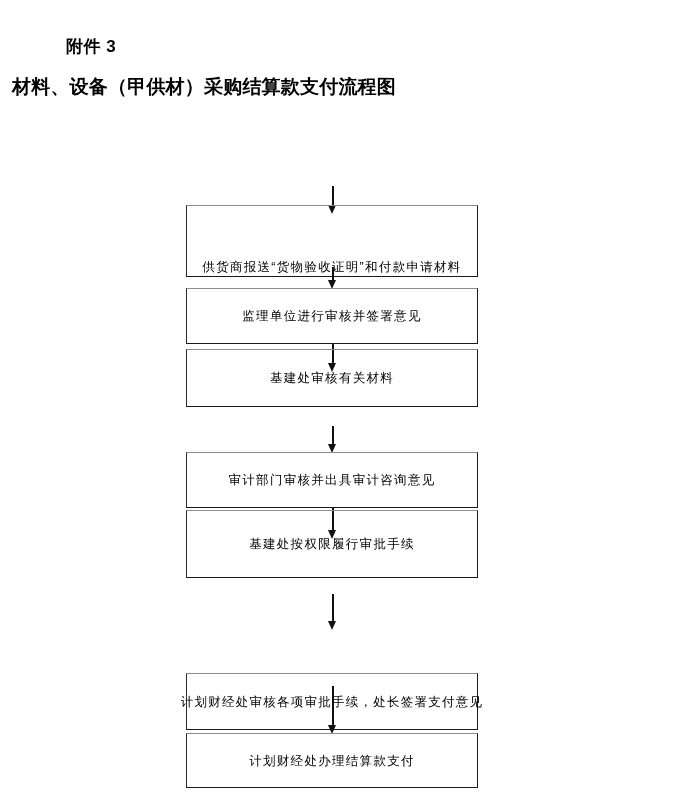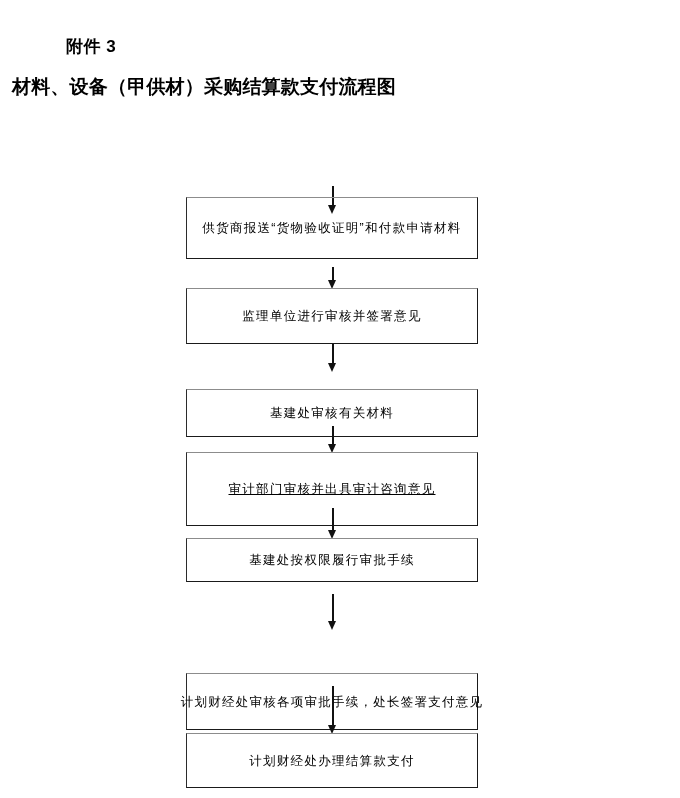--- a/index.html
+++ b/index.html
@@ -94,25 +94,25 @@
   
   .flow-box.overflow .btext {
     letter-spacing: 1.25px;
     overflow: visible;
   }
   .flow-box.overflow {
     overflow: visible;
     margin-top: 44px;
   }
 
-  .box-1 { top: 197px; height: 62px; }
+  .box-1 { top: 205px; height: 72px; align-items: flex-end; }
   .box-2 { top: 288px; height: 56px; }
-  .box-3 { top: 389px; height: 48px; }
-  .box-4 { top: 452px; height: 74px; text-decoration: underline; }
-  .box-5 { top: 538px; height: 44px; }
+  .box-3 { top: 349px; height: 58px; }
+  .box-4 { top: 452px; height: 56px; }
+  .box-5 { top: 510px; height: 68px; }
   .box-6 { top: 629px; height: 57px; }
   .box-7 { top: 733px; height: 55px; }
 
   
   .arrow {
     position: absolute;
     left: 332px;
     width: 2px;
   }
   .arrow .shaft {

